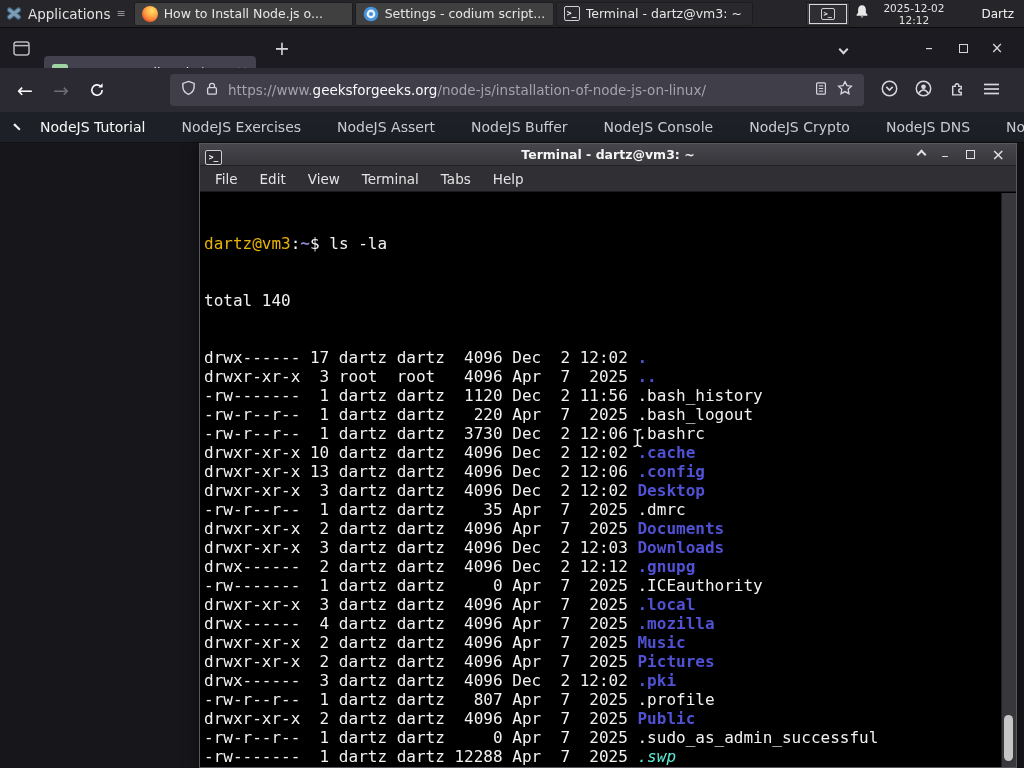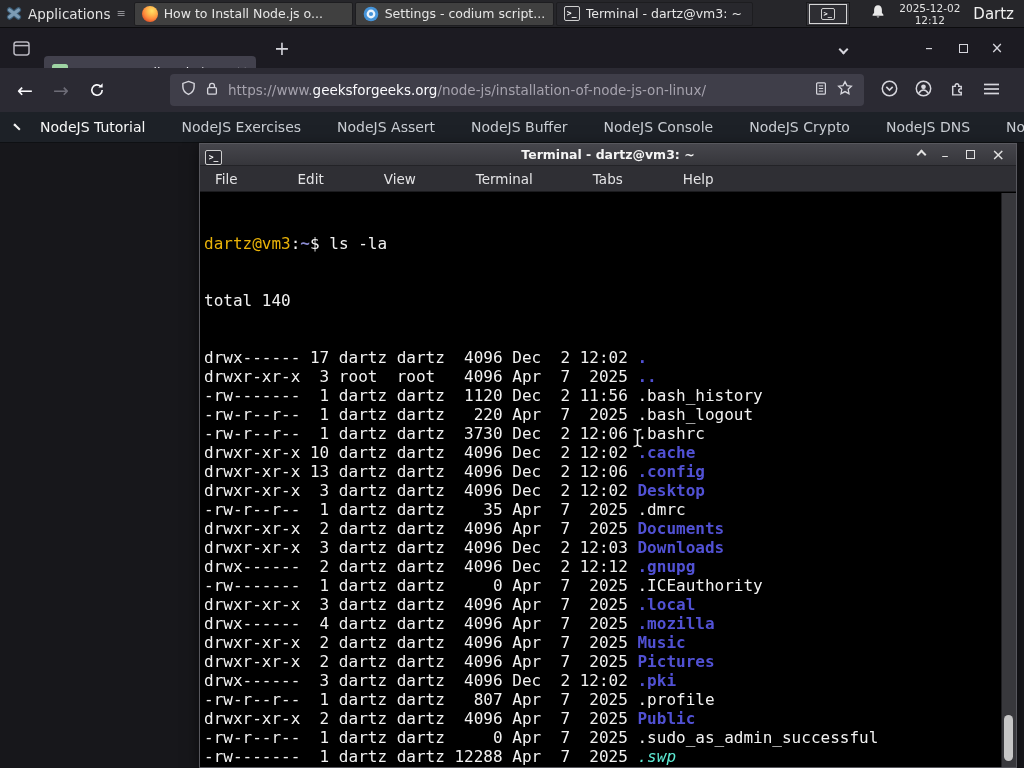--- a/index.html
+++ b/index.html
@@ -25,21 +25,21 @@
      background:radial-gradient(circle at 62% 30%, #ffe066 0%, #ffb84d 30%, #ff8a3c 55%, #e3562a 78%, #b5321f 100%); }
   .term-glyph { width:17px; height:15px; background:#2b2b31; border:1px solid #cfcfcf;
      color:#fff; font-family:"DejaVu Sans Mono",monospace; font-size:8px; font-weight:bold;
      display:inline-flex; align-items:center; justify-content:center; border-radius:2px; }
   .pager { margin-left:52px; width:44px; height:24px; background:#3a3a3f; border:1px solid #19191b;
            display:flex; align-items:center; justify-content:center; }
   .pager-inner { width:38px; height:20px; border:1px solid #d6d6d6; background:#2e2e33;
            display:flex; align-items:center; justify-content:center; }
   .tray { margin-left:auto; display:flex; align-items:center; gap:13px; padding-right:10px; }
   .clock { font-size:10.5px; line-height:12px; text-align:center; color:#e4e4e4; }
-  .session-user { font-size:15px; color:#f0f0f0; }
+  .session-user { font-size:12px; color:#f0f0f0;margin-left:24px; }
 
   
   .tabbar { position:absolute; top:28px; left:0; width:1024px; height:40px; background:#1c1b22;
             display:flex; align-items:center; }
   .ffview-btn { width:30px; height:30px; margin-left:6px; display:flex; align-items:center; justify-content:center; }
   .tab { margin-left:8px; width:212px; height:32px; background:#42414d; border-radius:4px;
          display:flex; align-items:center; gap:7px; padding:0 8px; color:#fbfbfe;margin-top:48px; }
   .tab-title { flex:1; font-size:12.5px; white-space:nowrap; overflow:hidden;
      -webkit-mask-image:linear-gradient(90deg,#000 78%,transparent 98%);
      mask-image:linear-gradient(90deg,#000 78%,transparent 98%); }
@@ -85,21 +85,21 @@
                 align-items:center; position:relative; border-bottom:1px solid #232327; }
   .term-title-icon { margin-left:5px; }
   .term-title-text { position:absolute; left:0; right:0; text-align:center;
                      font-size:12.5px; font-weight:bold; color:#f5f5f5; }
   .term-btns { margin-left:auto; display:flex; align-items:center; gap:17px; padding-right:11px; z-index:1; }
   .term-btns .cv { border-color:#e2e2e2; }
   .t-min { color:#e2e2e2; font-size:14px; line-height:8px; }
   .t-max { display:inline-block; width:9px; height:9px; border:1.5px solid #e2e2e2; }
   .t-close { color:#e2e2e2; font-size:16px; line-height:1; }
   .term-menu { height:26px; background:#2f2f34; display:flex; align-items:center;
-               padding-left:4px; border-bottom:1px solid #1b1b1e;gap:38px; }
+               padding-left:4px; border-bottom:1px solid #1b1b1e; }
   .term-menu span { font-size:13.5px; color:#e4e4e6; padding:0 11px; }
   .term-body { position:absolute; top:49px; bottom:0; left:0; right:15px; overflow:hidden;
                padding:3px 0 0 4px; font-family:"DejaVu Sans Mono",monospace; font-size:16px;
                line-height:19px; color:#f2f2f2; white-space:pre; }
   .tline { height:19px; }
   .p-user { color:#eab308; font-weight:normal; }
   .p-path { color:#8a8ad0; font-weight:bold; }
   .name-dir { color:#5151d4; font-weight:bold; }
   .name-dim { color:#5eead4;font-style:italic; }
   .term-scroll { position:absolute; top:49px; right:0; bottom:0; width:15px; background:#38383c;

